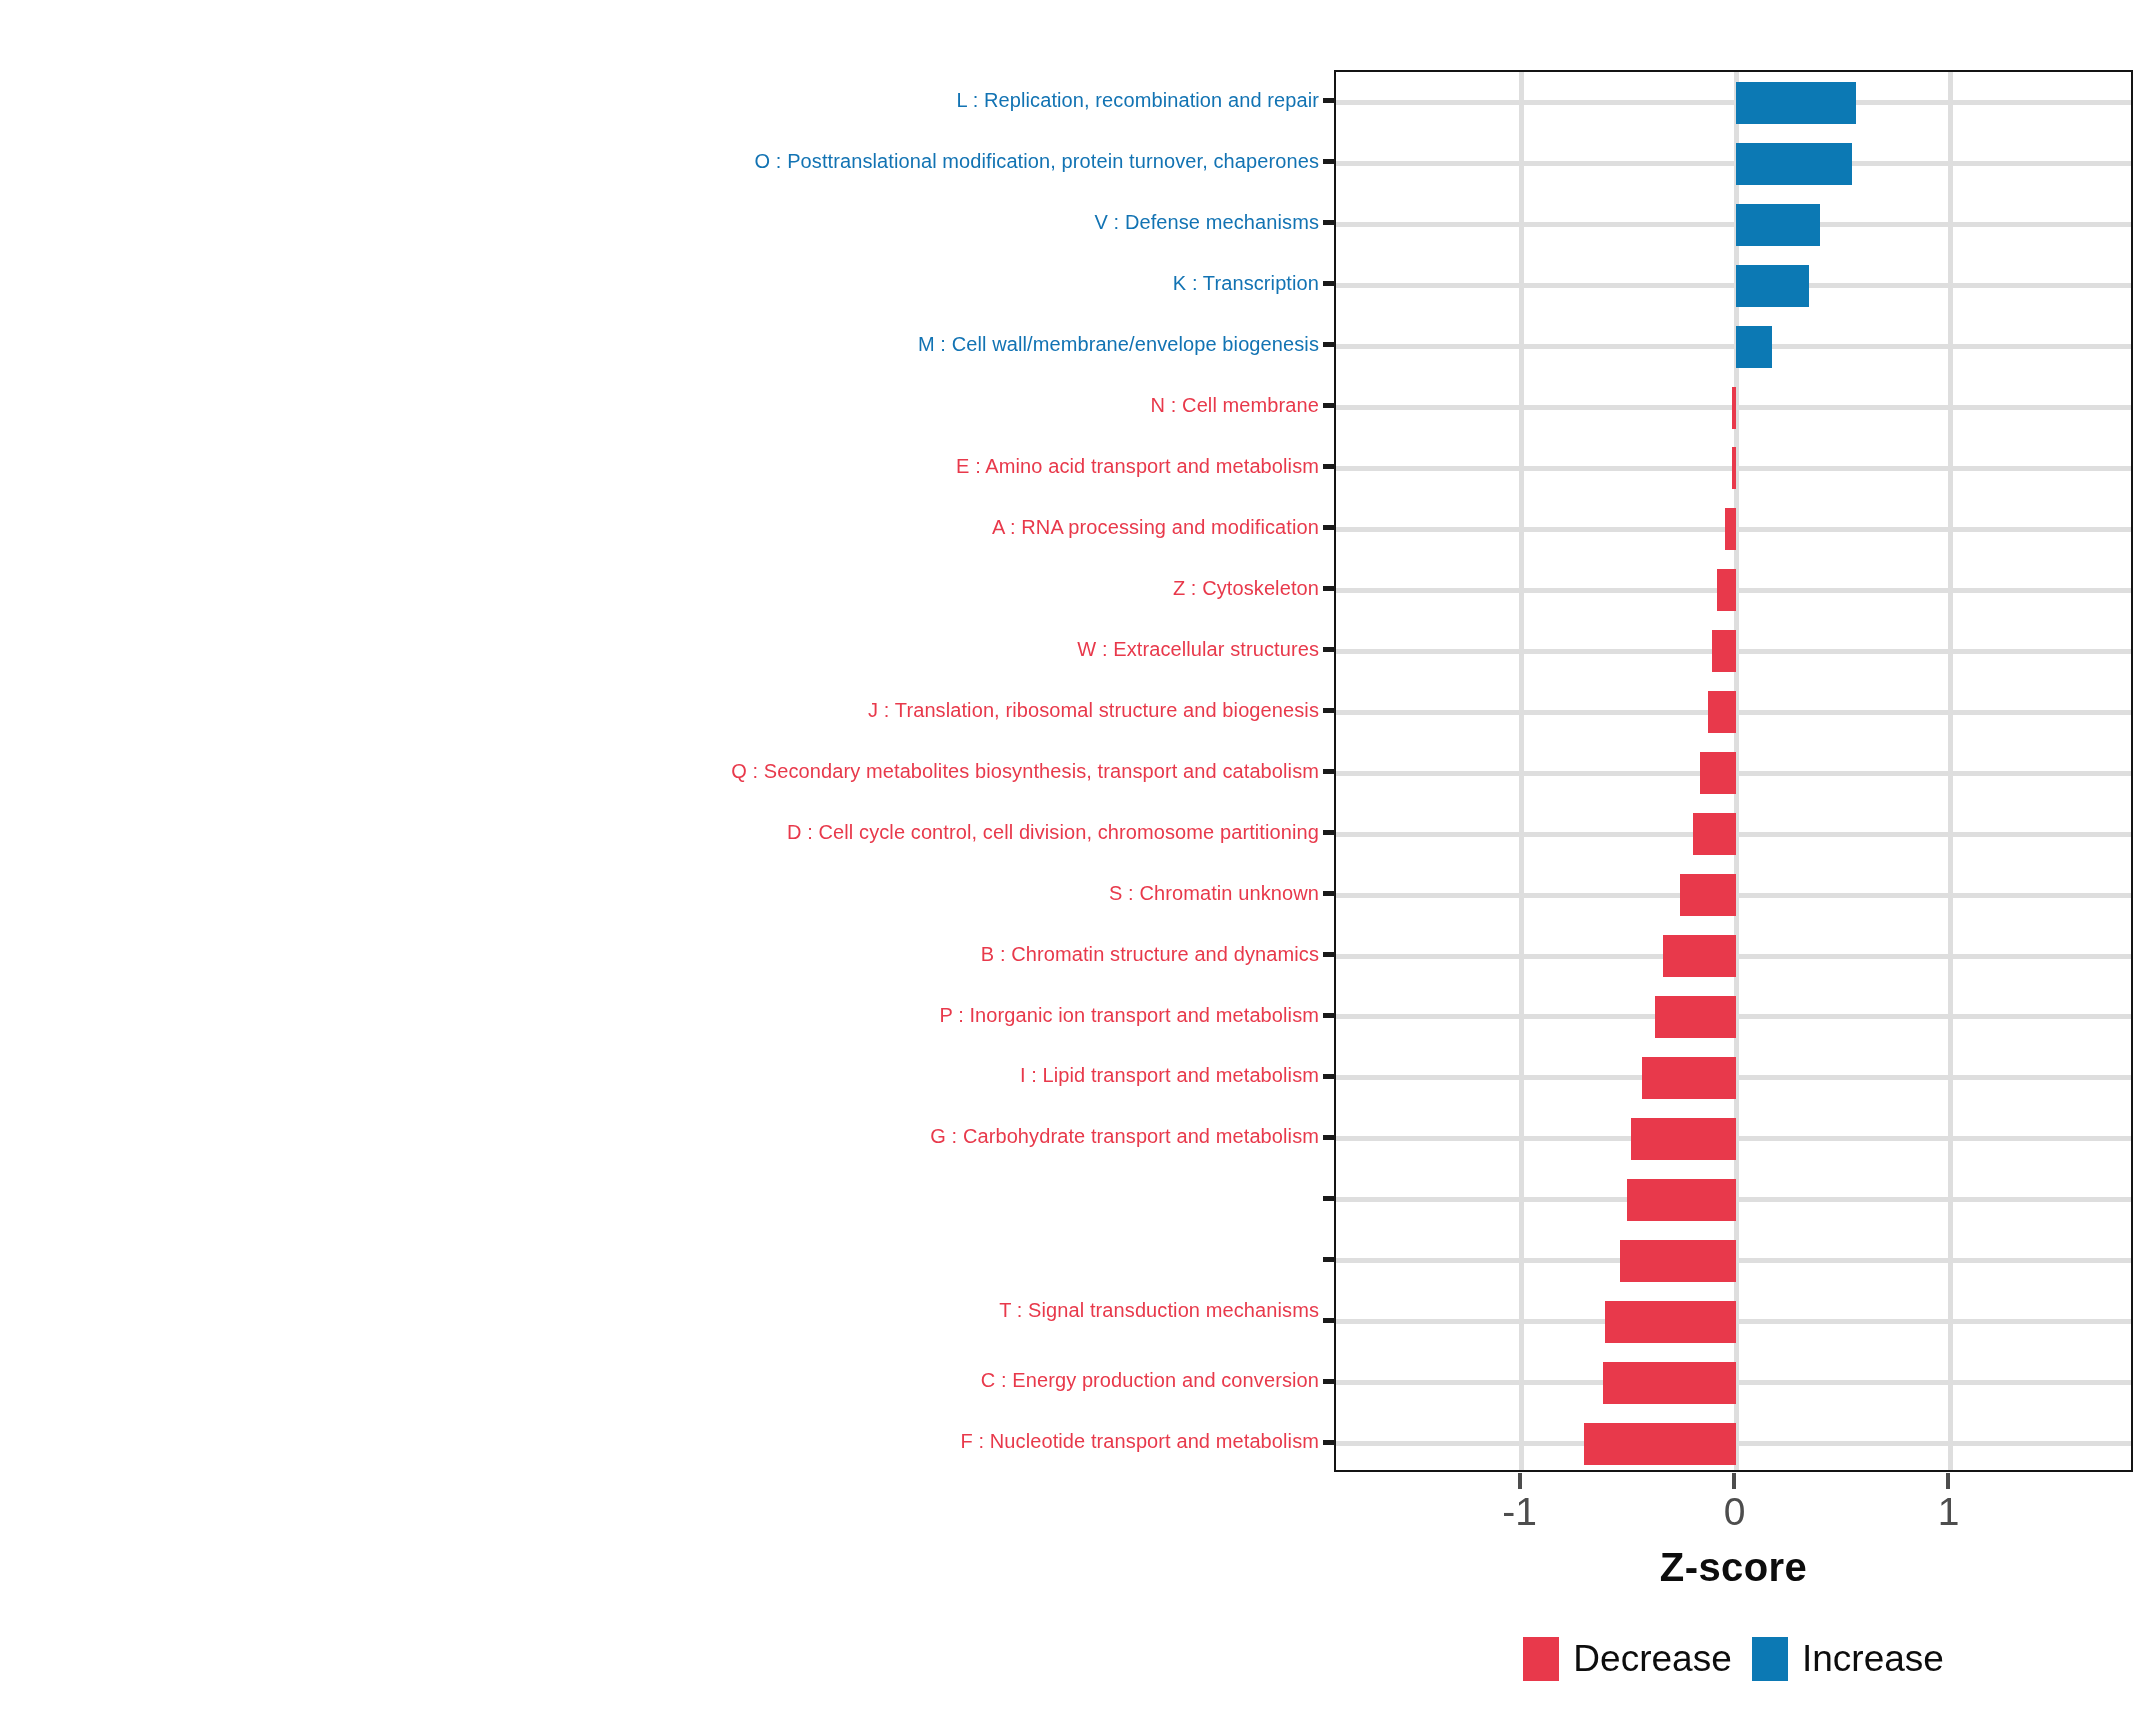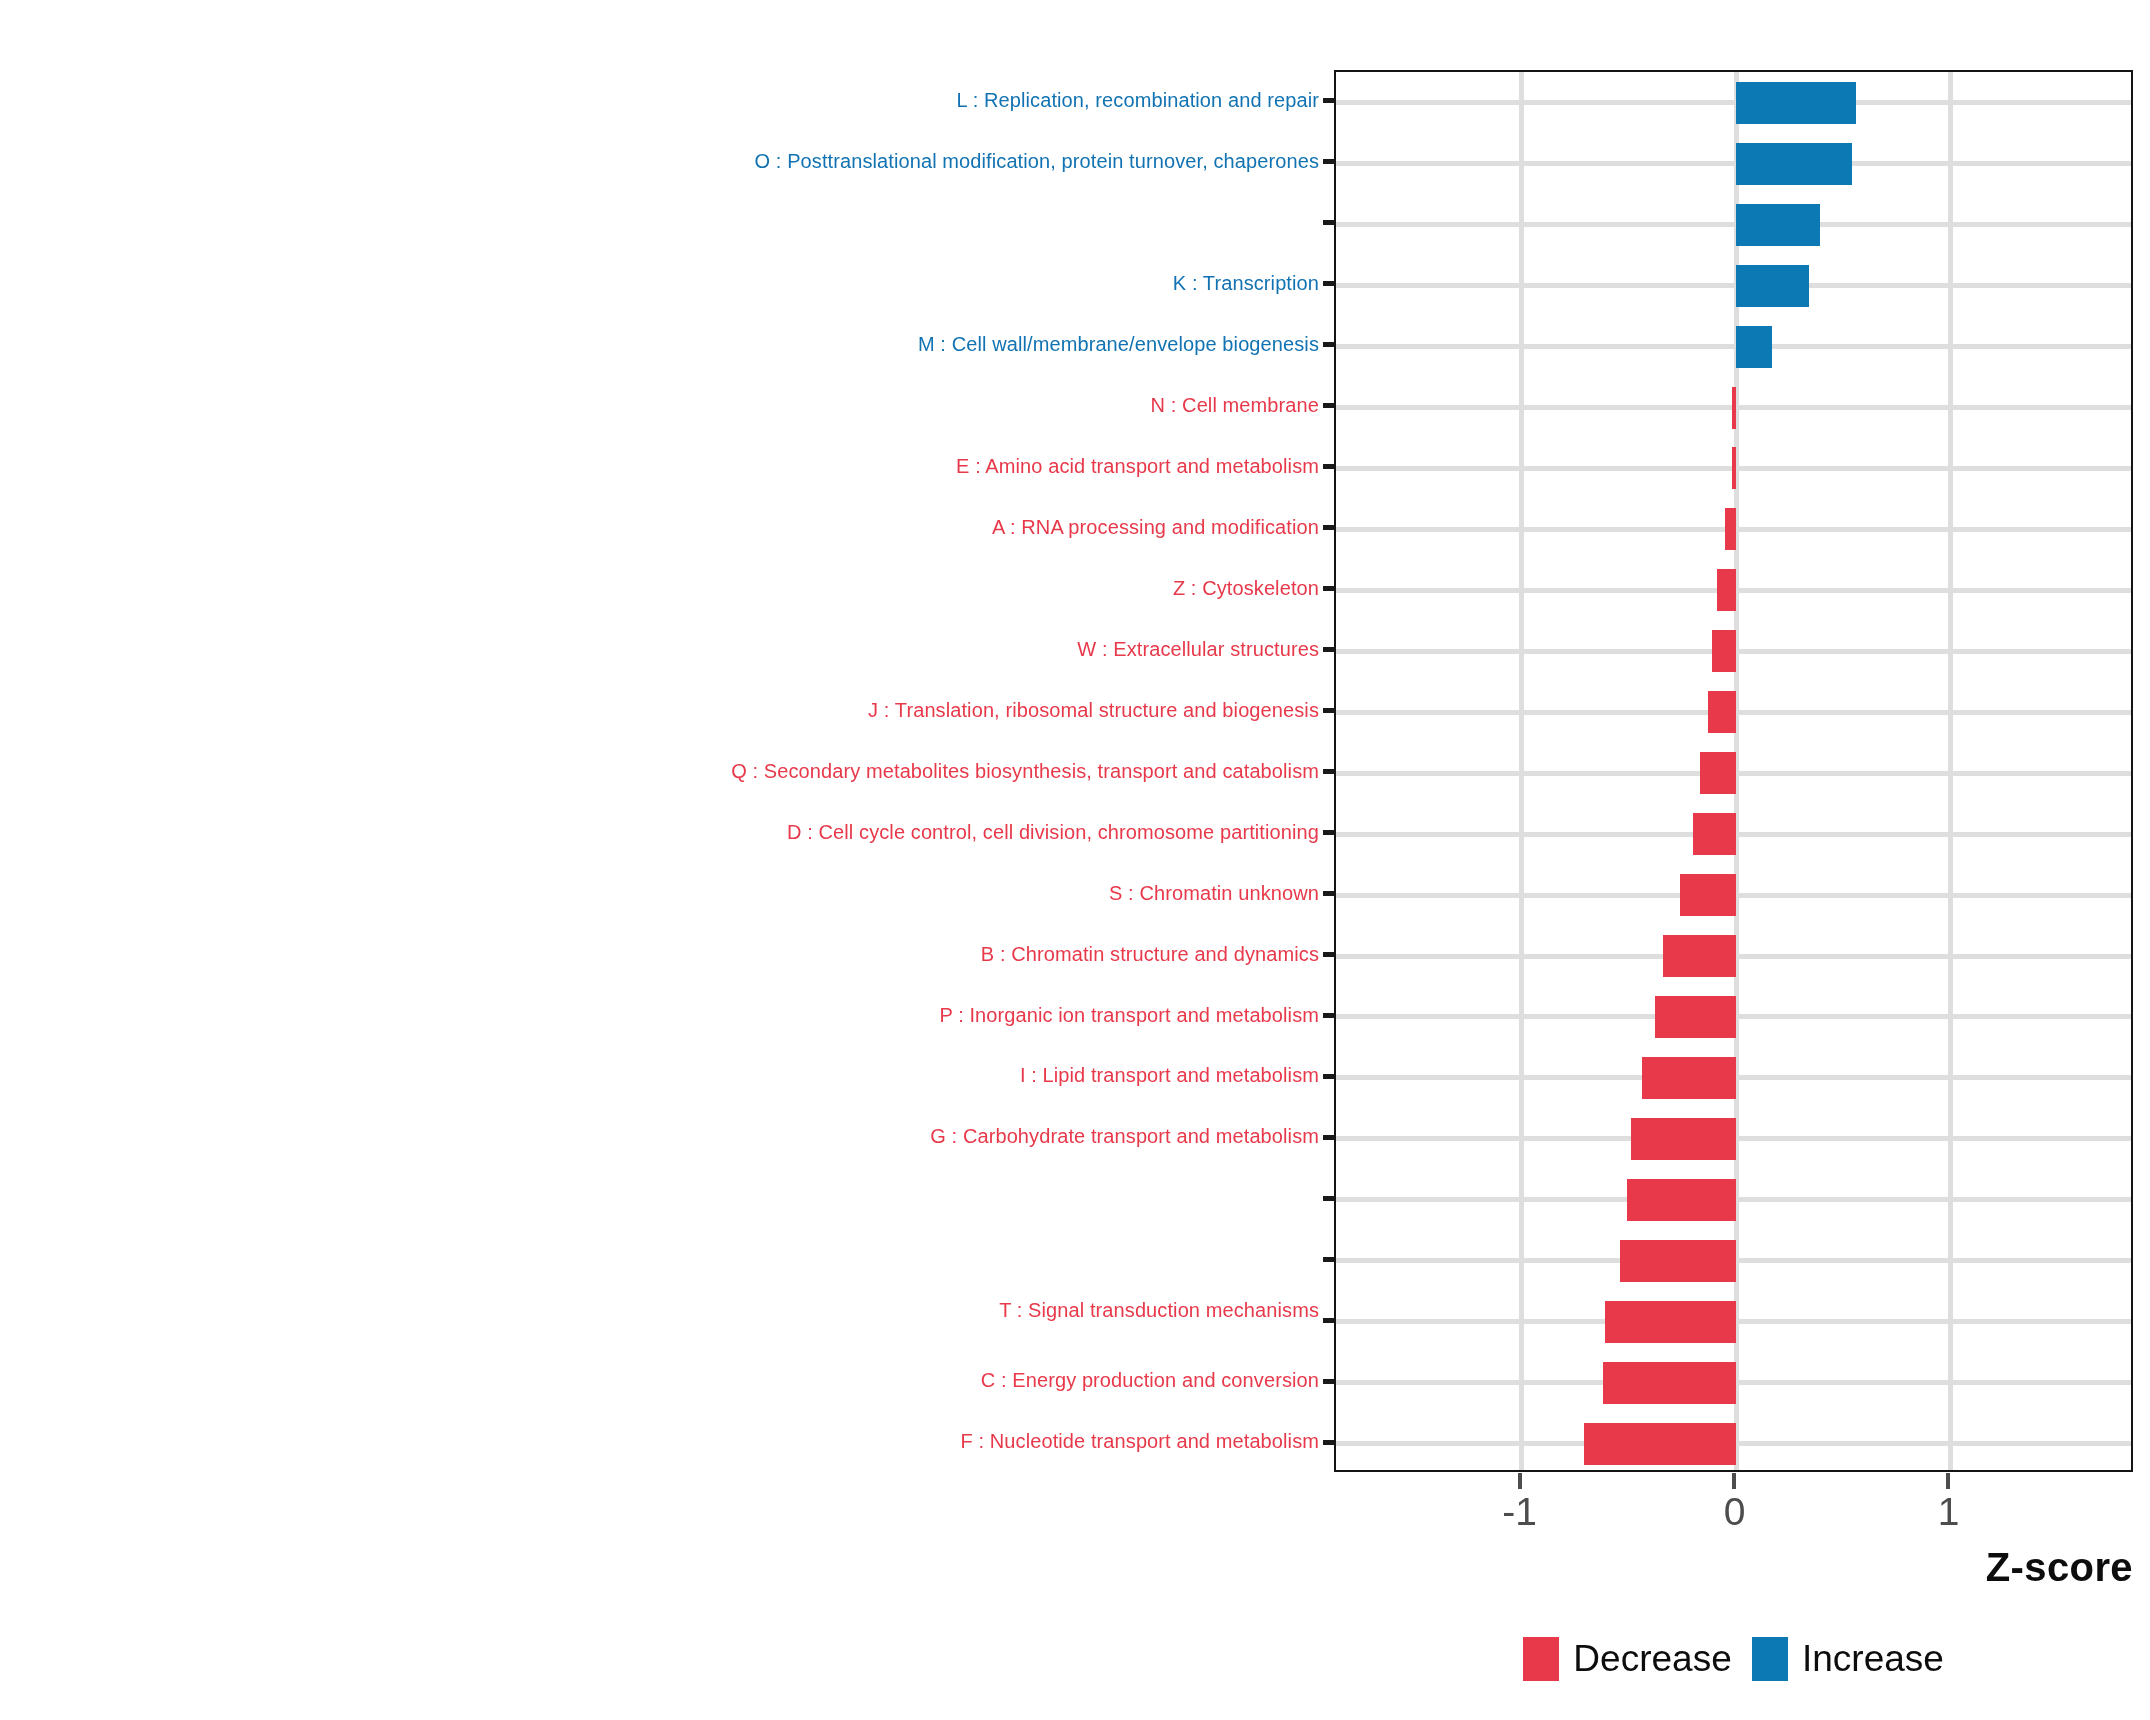--- a/index.html
+++ b/index.html
@@ -28,21 +28,21 @@
   .gridv{position:absolute;top:0;bottom:0;width:5px;background:#dedede;}
 
   .bar{position:absolute;height:42px;}
   .bar.inc{background:#0C79B4;}
   .bar.dec{background:#E8394B;}
 
   
   .xtick{position:absolute;width:4.3px;height:16px;background:#4d4d4d;top:1473px;}
   .xticklab{position:absolute;top:1490px;font-size:39px;color:#4d4d4d;text-align:center;width:115px;}
   #xaxis-title{
-    position:absolute;top:1545px;left:1334px;width:799px;text-align:right;
+    position:absolute;top:1545px;left:1334px;width:799px;text-align:center;
     font-size:40px;font-weight:bold;color:#0d0d0d;letter-spacing:0.4px;
   }
 
   
   #legend{
     position:absolute;top:1637px;left:1334px;width:799px;
     display:flex;align-items:center;justify-content:center;gap:20px;
   }
   .lgitem{display:flex;align-items:center;gap:14.3px;}
   .lgswatch{width:36px;height:44px;display:block;}
@@ -51,20 +51,21 @@
   .lglabel{font-size:37px;color:#0d0d0d;white-space:nowrap;}
 </style>
 </head>
 <body>
 
 <div id="root">
 
   <div id="ylabels">
       <div class="ylab inc" style="top: 0px;">L : Replication, recombination and repair</div>
       <div class="ylab inc" style="top: 61px;">O : Posttranslational modification, protein turnover, chaperones</div>
+      <div class="ylab inc" style="top: 122px;">V : Defense mechanisms</div>
       <div class="ylab inc" style="top: 183px;">K : Transcription</div>
       <div class="ylab inc" style="top: 244px;">M : Cell wall/membrane/envelope biogenesis</div>
       <div class="ylab dec" style="top: 305px;">N : Cell membrane</div>
       <div class="ylab dec" style="top: 366px;">E : Amino acid transport and metabolism</div>
       <div class="ylab dec" style="top: 427px;">A : RNA processing and modification</div>
       <div class="ylab dec" style="top: 488px;">Z : Cytoskeleton</div>
       <div class="ylab dec" style="top: 549px;">W : Extracellular structures</div>
       <div class="ylab dec" style="top: 610px;">J : Translation, ribosomal structure and biogenesis</div>
       <div class="ylab dec" style="top: 671px;">Q : Secondary metabolites biosynthesis, transport and catabolism</div>
       <div class="ylab dec" style="top: 732px;">D : Cell cycle control, cell division, chromosome partitioning</div>

